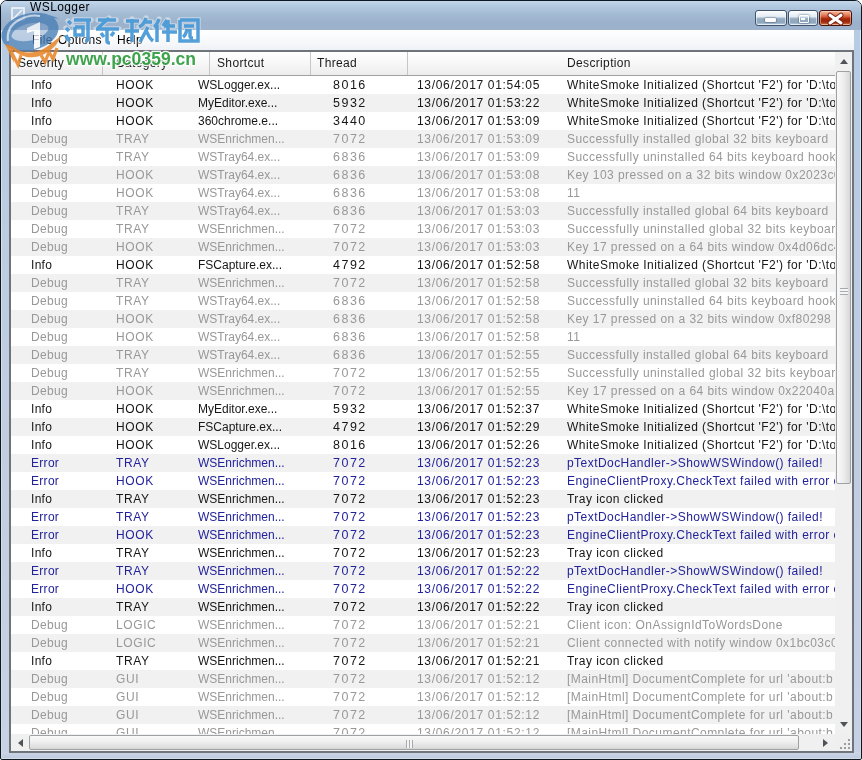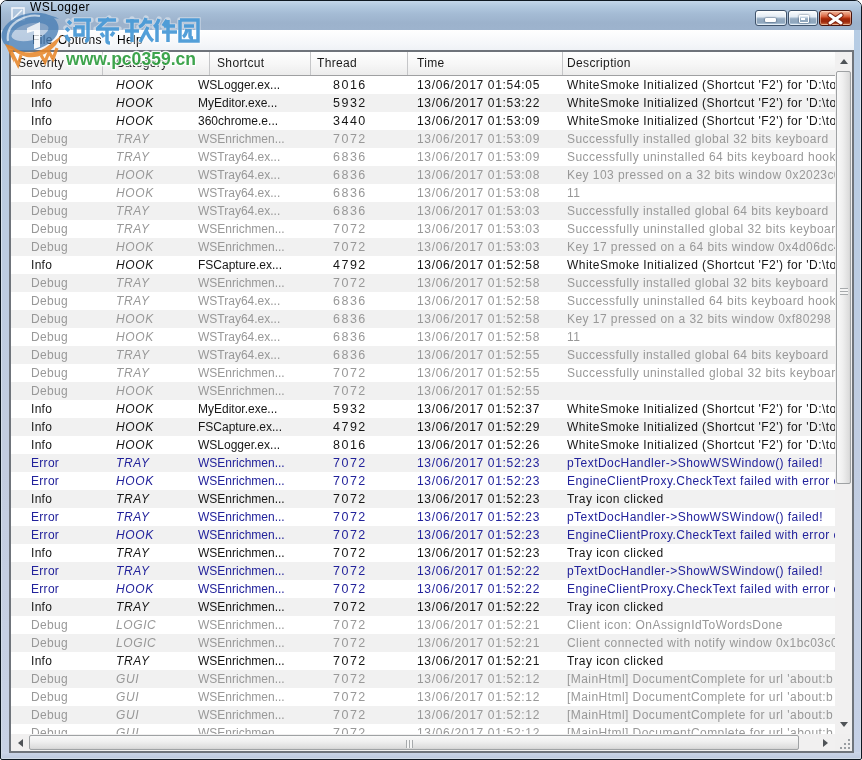--- a/index.html
+++ b/index.html
@@ -49,21 +49,21 @@
  letter-spacing:.35px;color:#1a1a1a;line-height:23px;overflow:hidden;white-space:nowrap;}
 #rows{position:absolute;left:0;top:24px;width:824px;height:658px;overflow:hidden;}
 .r{position:relative;width:100%;height:18px;background:#fff;white-space:nowrap;overflow:hidden;}
 .r.a{background:#f1f1f1;}
 .c{position:absolute;top:0;height:18px;line-height:18px;font-size:12px;letter-spacing:.3px;
  overflow:hidden;white-space:nowrap;}
 .r.i .c{color:#161616;}
 .r.d .c{color:#989898;}
 .r.e .c{color:#22229b;}
 .c1{left:0px;width:100px;padding-left:20px;}
-.c2{left:100px;width:99px;padding-left:5px;letter-spacing:.6px;font-style:italic;}
+.c2{left:100px;width:99px;padding-left:5px;letter-spacing:.6px;}
 .c3{left:181px;width:101px;padding-left:6px;letter-spacing:0;}
 .c4{left:316px;width:97px;padding-left:6px;letter-spacing:1.5px;font-size:12.5px;}
 .c5{left:397px;width:155px;padding-left:9px;letter-spacing:.68px;}
 .c6{left:552px;width:272px;padding-left:4px;letter-spacing:.45px;}
 
 #vsb{position:absolute;left:824px;top:0;width:17px;height:682px;background:#f1f0f0;}
 #vthumb{position:absolute;left:1px;top:19px;width:15px;height:413px;border:1px solid #9fa2a4;
  border-radius:2px;background:linear-gradient(90deg,#f9f9f9,#efefef 45%,#dcdcdc 92%,#d2d2d2);}
 #vgrip{position:absolute;left:3px;top:216px;width:8px;height:7px;
  background:repeating-linear-gradient(180deg,#a7aaac 0,#a7aaac 1px,#f5f5f5 1px,#f5f5f5 3px);}
@@ -103,21 +103,20 @@
   <span style="left:23px">File</span>
       <span style="left:49px">Options</span>
       <span style="left:108px">Help</span>
  </div>
  <div id="list">
   <div id="hdr">
    <div class="h" style="left:0;width:92px;padding-left:7px">Severity</div>
    <div class="h" style="left:100px;width:99px;padding-left:5px">Category</div>
    <div class="h" style="left:199px;width:101px;padding-left:7px">Shortcut</div>
    <div class="h" style="left:300px;width:97px;padding-left:6px">Thread</div>
-   <div class="h" style="left:397px;width:155px;padding-left:9px">Time</div>
    <div class="h" style="left:552px;width:272px;padding-left:4px;border-right:none">Description</div>
   </div>
   <div id="rows">
 <div class="r i">
           <div class="c c1">Info</div>
           <div class="c c2">HOOK</div>
           <div class="c c3">WSLogger.ex...</div>
           <div class="c c4">8016</div>
           <div class="c c5">13/06/2017 01:54:05</div>
           <div class="c c6">WhiteSmoke Initialized (Shortcut 'F2') for 'D:\tools</div>
@@ -249,20 +248,21 @@
           <div class="c c4">7072</div>
           <div class="c c5">13/06/2017 01:52:55</div>
           <div class="c c6">Successfully uninstalled global 32 bits keyboard</div>
         </div>
 <div class="r d a">
           <div class="c c1">Debug</div>
           <div class="c c2">HOOK</div>
           <div class="c c3">WSEnrichmen...</div>
           <div class="c c4">7072</div>
           <div class="c c5">13/06/2017 01:52:55</div>
+          <div class="c c6">Key 17 pressed on a 64 bits window 0x22040a</div>
         </div>
 <div class="r i">
           <div class="c c1">Info</div>
           <div class="c c2">HOOK</div>
           <div class="c c3">MyEditor.exe...</div>
           <div class="c c4">5932</div>
           <div class="c c5">13/06/2017 01:52:37</div>
           <div class="c c6">WhiteSmoke Initialized (Shortcut 'F2') for 'D:\tools</div>
         </div>
 <div class="r i a">

